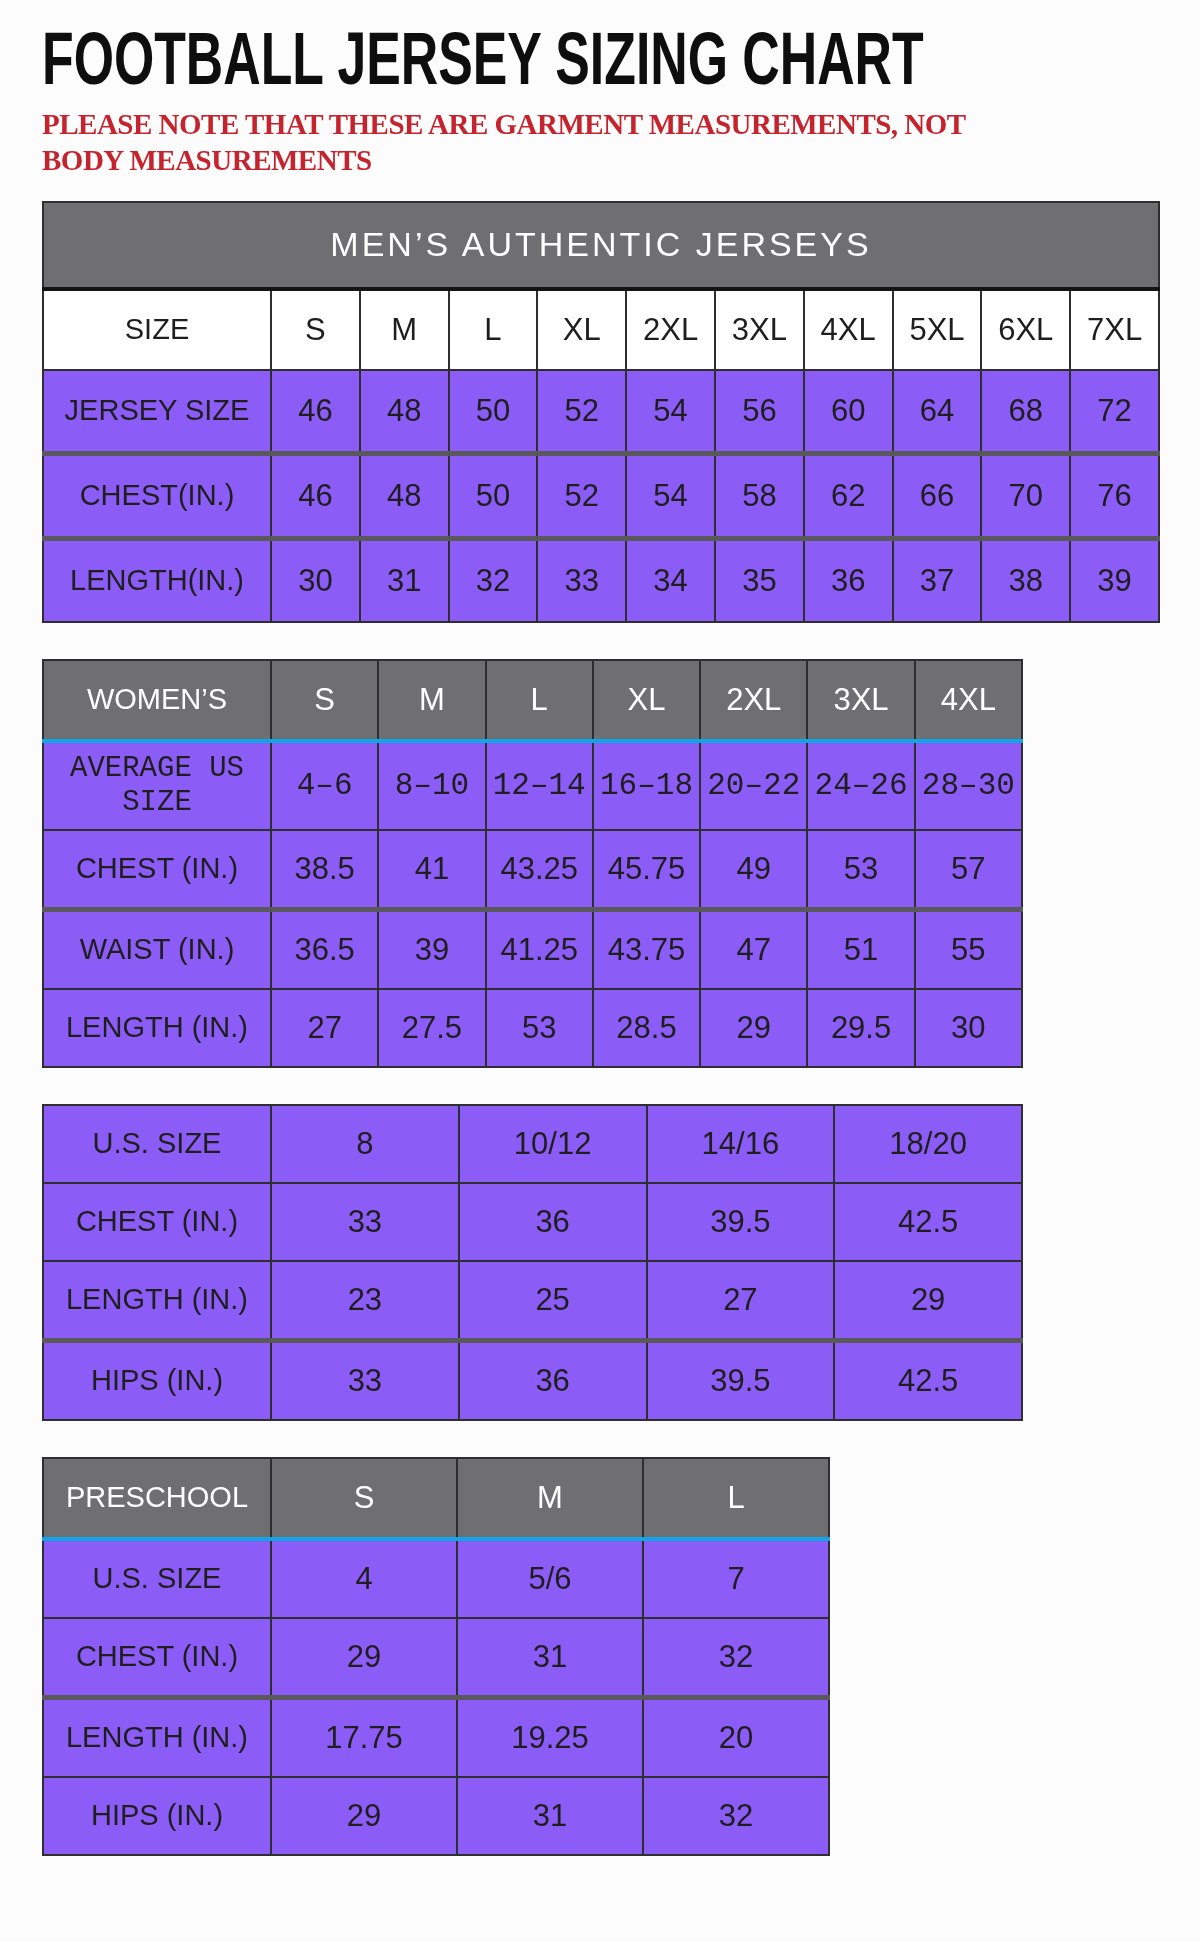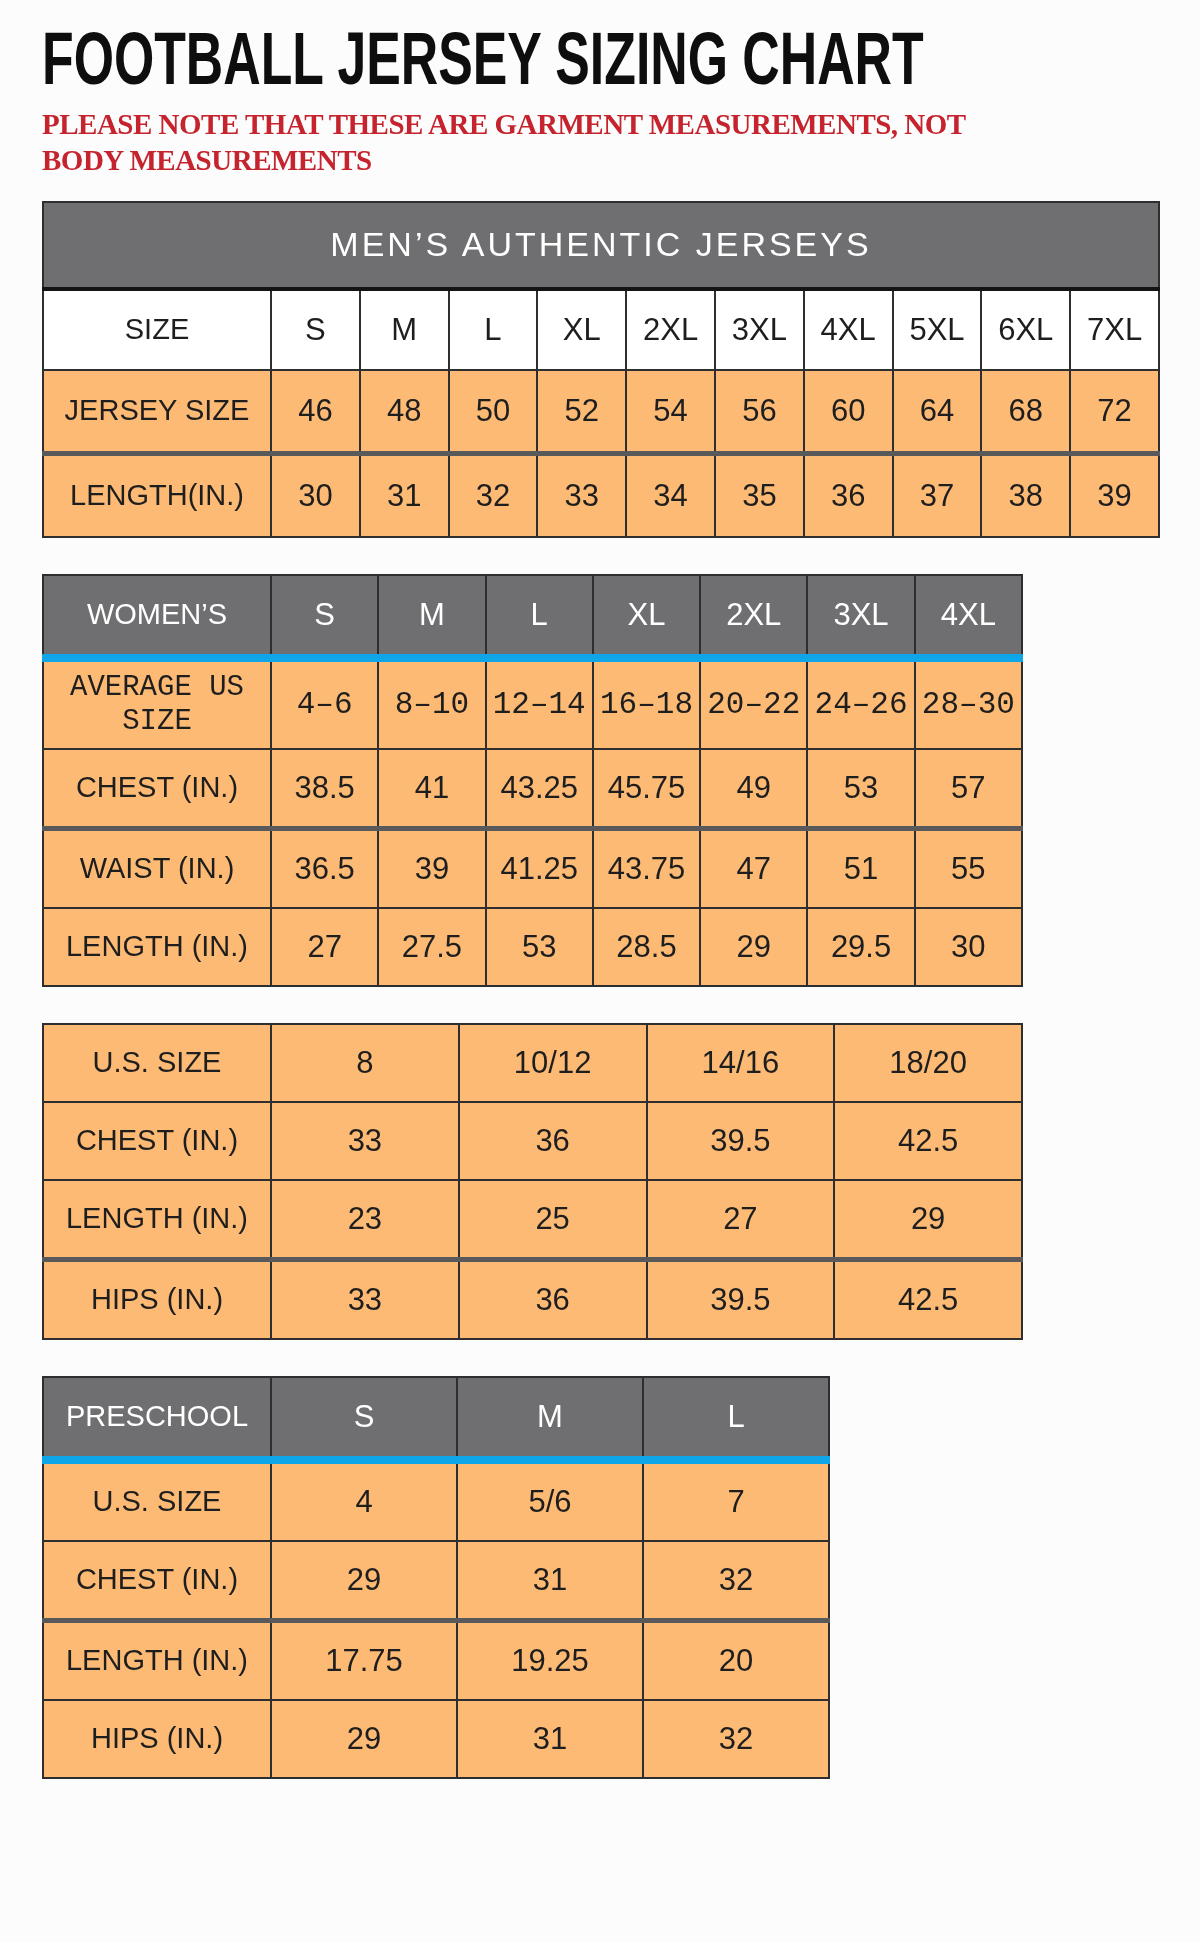--- a/index.html
+++ b/index.html
@@ -30,21 +30,21 @@
     font-size:29px;
     font-weight:bold;
     letter-spacing:-0.5px;
     line-height:1.25;
     color:#C5232D;
     font-family:Liberation Serif, serif;
   }
   table.sz{
     border-collapse:collapse;
     table-layout:fixed;
-    background:#fdba74;
+    background:#8b5cf6;
     margin:0 0 36px 0;
   }
   .sz col.col-label{width:228px;}
   .sz td,.sz th{
     border:2px solid #2e2e30;
     text-align:center;
     vertical-align:middle;
     font-size:31px;
     font-weight:normal;
     color:#1e1e1e;
@@ -59,21 +59,21 @@
     color:#ffffff;
     font-size:34px;
     letter-spacing:3px;
     height:84px;
     border-bottom:4px solid #141414;
   }
   .head-row th{height:78px;}
   .head-row.gray th{
     background:#6F6F71;
     color:#ffffff;
-    border-bottom:8px solid #0ea5e9;
+    border-bottom:4px solid #0ea5e9;
   }
   .head-row.plain th{background:#ffffff;}
   .tbl-mens .data-row td{height:80px;}
   .tbl-womens tr:nth-child(2) td{height:86px;font-family:Liberation Mono, monospace;}
   .tbl-mens{width:1118px;}
   .tbl-womens,.tbl-boys{width:981px;}
   .tbl-preschool{width:788px;padding-left:17px;}
   .tbl-mens tr:nth-child(4) td,
   .tbl-mens tr:nth-child(5) td,
   .tbl-womens tr:nth-child(4) td,
@@ -127,20 +127,33 @@
           <td>50</td>
           <td>52</td>
           <td>54</td>
           <td>56</td>
           <td>60</td>
           <td>64</td>
           <td>68</td>
           <td>72</td>
         </tr>
         <tr class="data-row">
+          <td class="lbl">CHEST(IN.)</td>
+          <td>46</td>
+          <td>48</td>
+          <td>50</td>
+          <td>52</td>
+          <td>54</td>
+          <td>58</td>
+          <td>62</td>
+          <td>66</td>
+          <td>70</td>
+          <td>76</td>
+        </tr>
+        <tr class="data-row">
           <td class="lbl">LENGTH(IN.)</td>
           <td>30</td>
           <td>31</td>
           <td>32</td>
           <td>33</td>
           <td>34</td>
           <td>35</td>
           <td>36</td>
           <td>37</td>
           <td>38</td>

